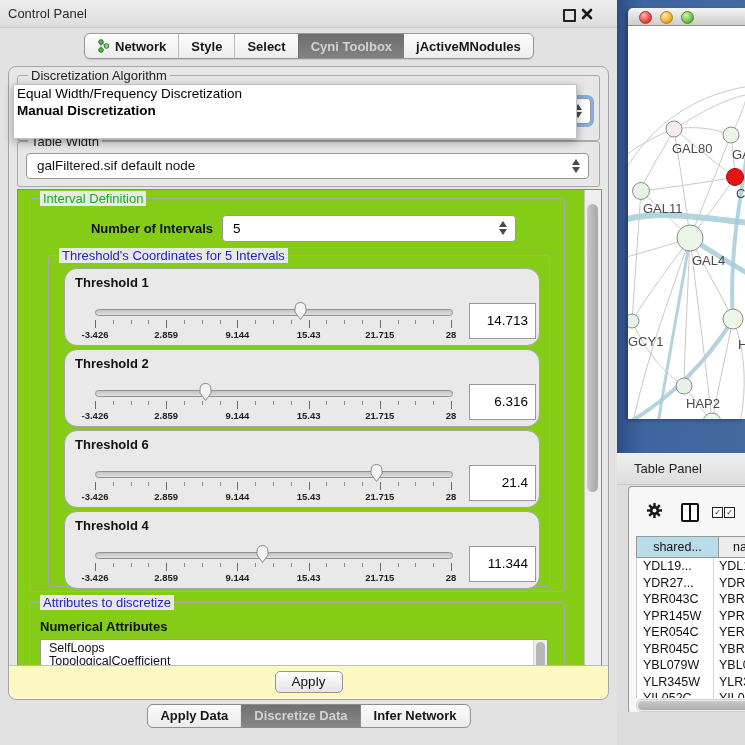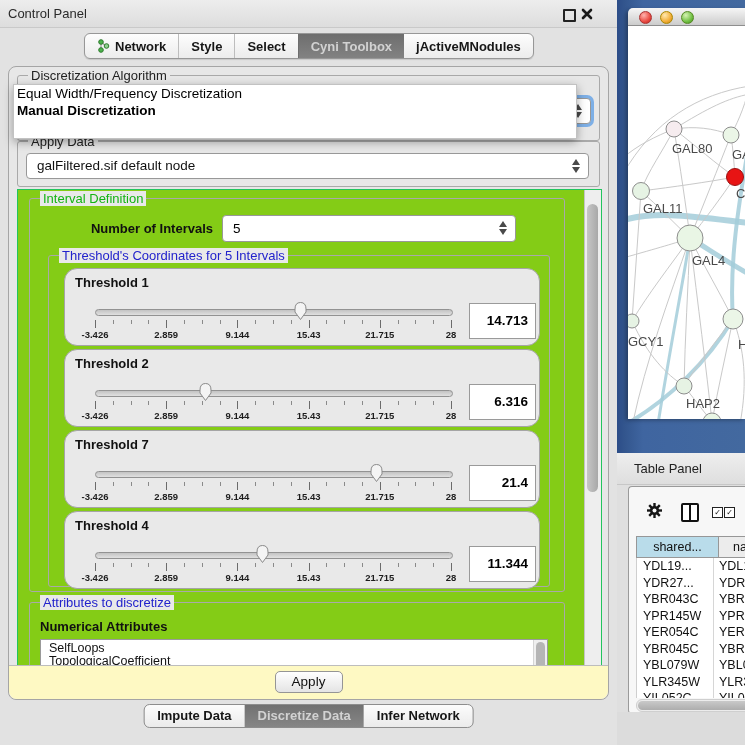--- a/index.html
+++ b/index.html
@@ -73,21 +73,21 @@
   .track{position:absolute;left:30px;top:40px;width:356px;height:5px;border:1px solid #929292;border-radius:4px;
     background:linear-gradient(#c3c3c3,#e0e0e0);}
   .thumb{position:absolute;top:32px;width:15px;height:20px;}
   .ticks{position:absolute;left:30px;top:51px;width:358px;height:9px;}
   .tick{position:absolute;top:0;width:1px;background:#6b6b6b;}
   .tick.major{height:8px;}
   .tick.minor{height:4px;background:#8a8a8a;}
   .ticklabels{position:absolute;left:30px;top:60px;width:358px;height:11px;}
   .ticklabel{position:absolute;transform:translateX(-50%);font-size:9.5px;font-weight:bold;color:#1d1d1d;white-space:nowrap;}
   .tvalue{position:absolute;left:404px;top:34px;width:58px;height:34px;background:#fff;border:1px solid #9a9a9a;
-    font-size:13.5px;line-height:34px;text-align:right;padding-right:7px;color:#000;font-weight:bold;}
+    font-size:13.5px;line-height:34px;text-align:right;padding-right:7px;color:#000;}
 
   
   .attr-subtitle{position:absolute;left:10px;top:16px;font-size:13px;font-weight:bold;color:#111;}
   .attr-list{position:absolute;left:10px;top:36px;width:506px;height:64px;background:#fff;border:1px solid #9a9a9a;overflow:hidden;}
   .attr-item{font-size:12.5px;line-height:13px;padding-left:8px;color:#111;white-space:nowrap;}
   .attr-list .pad{height:2px;}
   .list-vsb{position:absolute;right:0;top:0;bottom:0;width:13px;background:#efefef;border-left:1px solid #d5d5d5;}
   .list-vsb-thumb{position:absolute;left:2px;top:2px;width:9px;height:56px;border-radius:5px;background:#b5b5b5;}
 
   
@@ -183,21 +183,21 @@
       <span class="jgroup-label">Discretization Algorithm</span>
       <div class="combo focus-ring" style="left:8px;top:22px;right:8px;">
         <div class="stepper">
             <span class="up"></span>
             <span class="down"></span>
           </div>
       </div>
     </div>
 
     <div class="jgroup" style="left:8px;top:74px;width:581px;height:44px;">
-      <span class="jgroup-label">Apply Data</span>
+      <span class="jgroup-label">Table Width</span>
       <div class="combo" style="left:8px;top:11px;right:10px;">
         <span class="combo-text">galFiltered.sif default node</span>
         <div class="stepper">
             <span class="up"></span>
             <span class="down"></span>
           </div>
       </div>
     </div>
 
     <div class="scrollpane">
@@ -289,21 +289,21 @@
                   <span class="ticklabel" style="left: 0px;">-3.426</span>
                   <span class="ticklabel" style="left: 71.2px;">2.859</span>
                   <span class="ticklabel" style="left: 142.4px;">9.144</span>
                   <span class="ticklabel" style="left: 213.6px;">15.43</span>
                   <span class="ticklabel" style="left: 284.8px;">21.715</span>
                   <span class="ticklabel" style="left: 356px;">28</span>
                 </div>
                 <div class="tvalue">6.316</div>
               </div>
               <div class="tbox" style="top: 174px;">
-                <div class="tbox-label">Threshold 7</div>
+                <div class="tbox-label">Threshold 6</div>
                 <div class="track"></div>
                 <div class="thumb" style="left: 303.734px;"><svg width="15" height="20" viewBox="0 0 15 20">
                     <path d="M2 8 Q2 1.5 7.5 1.5 Q13 1.5 13 8 L13 11 L7.5 18.5 L2 11 Z" fill="#f4f4f4" stroke="#8a8a8a" stroke-width="1"></path>
                   </svg></div>
                 <div class="ticks">
                   <span class="tick major" style="left: 0px;"></span>
                   <span class="tick minor" style="left: 17.8px;"></span>
                   <span class="tick minor" style="left: 35.6px;"></span>
                   <span class="tick minor" style="left: 53.4px;"></span>
                   <span class="tick major" style="left: 71.2px;"></span>
@@ -397,21 +397,21 @@
       </div>
     </div>
 
     <div class="apply-strip">
       <div class="apply-btn">Apply</div>
     </div>
   </div>
 
   <div class="bottom-tabbar">
     <div class="btab">
-      <span>Impute Data</span>
+      <span>Apply Data</span>
     </div>
     <div class="btab selected">
       <span>Discretize Data</span>
     </div>
     <div class="btab">
       <span>Infer Network</span>
     </div>
   </div>
 
   <div class="popup">

